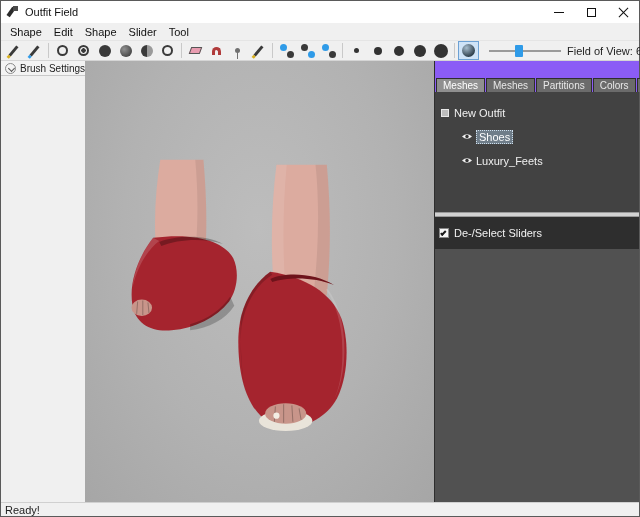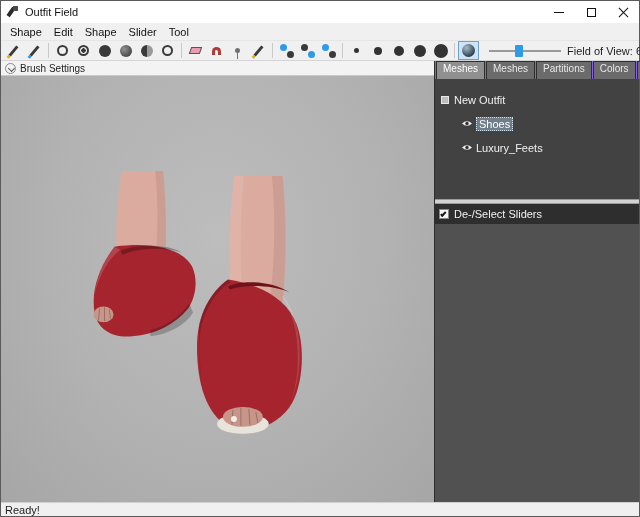--- a/index.html
+++ b/index.html
@@ -71,50 +71,50 @@
             background:radial-gradient(circle at 35% 30%, #a6bccd, #2e3f4c 72%); }
 
   .fov-slider { width:72px; height:16px; position:relative; margin:0 6px 0 10px; flex:none; }
   .fov-track { position:absolute; top:7px; left:0; width:100%; height:2px; background:#9a9a9a; }
   .fov-thumb { position:absolute; top:2px; left:26px; width:8px; height:12px; background:#2f9be8; border-radius:1px; }
   .fov-label { font-size:11px; color:#222; white-space:nowrap; }
 
   
   .content { flex:1; display:flex; min-height:0; }
 
-  .viewport-col { flex:1; display:flex; flex-direction:column; min-width:0; }
+  .viewport-col { flex:1; display:flex; flex-direction:row; min-width:0; }
   .brush-header { height:15px; background:#f3f3f3; border-bottom:1px solid #c9c9c9;
                   display:flex; align-items:center; padding-left:4px; flex:none; }
   .chev-circle { width:11px; height:11px; border:1px solid #8a8a8a; border-radius:50%;
                  position:relative; margin-right:4px; }
   .chev-circle::after { content:""; position:absolute; left:2.5px; top:2px; width:4px; height:4px;
                         border-right:1px solid #555; border-bottom:1px solid #555; transform:rotate(45deg); }
   .brush-title { font-size:10px; color:#222; }
   .viewport { flex:1; background:radial-gradient(ellipse at 50% 38%, #bdbdbd 0%, #b2b2b2 55%, #a6a6a6 100%); min-height:0; }
   .viewport svg { display:block; width:100%; height:100%; }
 
   
   .right-panel { width:205px; flex:none; background:#4a4a4a; border-left:1px solid #2e2e2e;
                  display:flex; flex-direction:column; }
-  .tabs-row { height:18px; background:#8b5cf6; display:flex; padding-left:1px; flex:none; }
+  .tabs-row { height:31px; background:#8b5cf6; display:flex; align-items:flex-end; padding-left:1px; flex:none; }
   .tab { font-size:10px; color:#e8e8e8; background:#6b6b6b; padding:1px 6px 1px 6px; margin-right:1px;
          border:1px solid #2e2e2e; border-bottom:none; }
   .tab.active { background:#8f8f8f; color:#ffffff; }
 
   .tree { height:120px; background:#424242; padding:3px 0 0 4px; flex:none; overflow:hidden; }
   .tree-row { display:flex; align-items:center; height:13px;margin-top:11px; }
   .tree-row.child { padding-left:22px; }
   .box-icon { width:8px; height:8px; border:1px solid #e8e8e8; background:#bdbdbd; margin:0 5px 0 2px; }
   .eye-icon { width:12px; height:9px; margin-right:3px; display:flex; }
   .tree-label { font-size:11px; color:#f0f0f0; white-space:nowrap; }
   .tree-label.sel { background:#6f7d89; border:1px dotted #cfe0ee; color:#ffffff; padding:0 2px; }
 
   .splitter { height:5px; background:#d2d2d2; border-top:1px solid #9a9a9a; border-bottom:1px solid #9a9a9a; flex:none; }
 
-  .sliders-header { height:20px; background:#2e2e2e; display:flex; align-items:center; padding-left:4px; flex:none; }
+  .sliders-header { height:32px; background:#2e2e2e; display:flex; align-items:center; padding-left:4px; flex:none; }
   .checkbox { width:10px; height:10px; background:#f5f5f5; border:1px solid #888; margin-right:5px;
               display:flex; align-items:center; justify-content:center; }
   .check { width:6px; height:3px; border-left:2px solid #1a1a1a; border-bottom:2px solid #1a1a1a;
            transform:rotate(-45deg) translate(0,-1px); }
   .sliders-title { font-size:11px; color:#f2f2f2; }
   .sliders-body { flex:1; background:#515151; }
 
   
   .statusbar { height:14px; background:#f0f0f0; border-top:1px solid #d0d0d0;
                display:flex; align-items:center; padding-left:4px; flex:none; }

